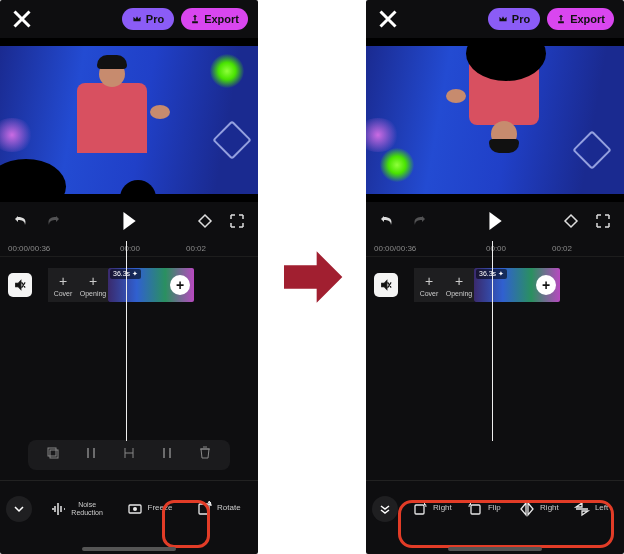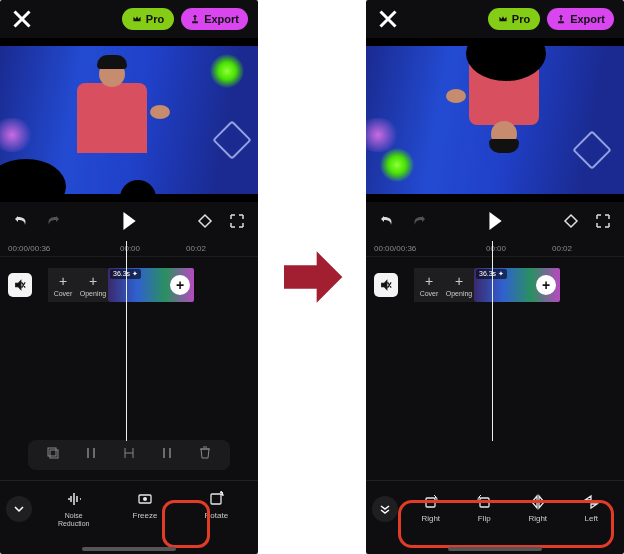--- a/index.html
+++ b/index.html
@@ -4,21 +4,21 @@
 <style>
   * { box-sizing: border-box; margin: 0; padding: 0; }
   body { background: #fff; font-family: -apple-system, Helvetica, Arial, sans-serif; width: 624px; height: 554px; position: relative; overflow: hidden; }
   .canvas { display: flex; width: 624px; height: 554px; }
   .phone { width: 258px; height: 554px; background: #0e0e10; color: #fff; position: relative; overflow: hidden; border-radius: 2px; }
   .gap { width: 108px; display: flex; align-items: center; justify-content: center; }
   .arrow { width: 70px; height: 70px; fill: #a11f30; }
   .topbar { height: 38px; display: flex; align-items: center; padding: 0 10px; justify-content: space-between; }
   .close-btn { width: 24px; height: 24px; display: flex; align-items: center; justify-content: center; font-size: 15px; color: #fff; cursor: pointer; }
   .top-right { display: flex; gap: 7px; align-items: center; }
-  .pro-btn { background: #84cc16; color: #111; font-weight: 700; font-size: 11px; padding: 5px 10px; border-radius: 14px; display: flex; align-items: center; gap: 4px; }
+  .pro-btn { background: #8b5cf6; color: #111; font-weight: 700; font-size: 11px; padding: 5px 10px; border-radius: 14px; display: flex; align-items: center; gap: 4px; }
   .export-btn { background: #d946ef; color: #111; font-weight: 600; font-size: 11px; padding: 5px 9px; border-radius: 14px; display: flex; align-items: center; gap: 4px; }
   .preview { height: 164px; background: #000; position: relative; overflow: hidden; }
   .screen { position: absolute; top: 8px; left: 0; right: 0; bottom: 8px; background: linear-gradient(100deg,#1a2a90 0%,#234bd2 30%,#2040c8 55%,#1a2a90 85%); }
   .subject { position: absolute; left: 28%; top: 10%; width: 80px; height: 110px; }
   .subject .head { width: 26px; height: 26px; background: #c78b6e; border-radius: 50%; margin: 0 auto; position: relative; }
   .subject .cap { position: absolute; top: -6px; left: -2px; width: 30px; height: 14px; background: #111; border-radius: 10px 10px 4px 4px; }
   .subject .body { width: 70px; height: 70px; background: #d85060; border-radius: 8px 8px 0 0; margin: -4px auto 0; }
   .subject .hand { position:absolute; right:-18px; top:44px; width:20px; height:14px; background:#c78b6e; border-radius:50%; }
   .silh-l { position:absolute; bottom:-12px; left:-14px; width:80px; height:55px; background:#000; border-radius:50%; }
   .silh-r { position:absolute; bottom:-14px; left:120px; width:36px; height:36px; background:#000; border-radius:50%; }
@@ -50,21 +50,21 @@
 
   .empty { flex:1 1 auto; }
 
   .editrow { height:30px; margin:0 28px 10px; background:#1b1b1d; border-radius:8px; display:flex; align-items:center; justify-content:space-around; padding:0 6px; }
   .editrow svg { width:16px; height:16px; fill:#888; }
 
   .bottom { height:56px; border-top:1px solid #222; display:flex; align-items:center; padding:0 6px; gap:4px; }
   .expand-btn { width:26px; height:26px; background:#1f1f21; border-radius:50%; display:flex; align-items:center; justify-content:center; margin-right:2px; }
   .expand-btn svg { width:12px; height:12px; fill:#fff; }
   .tools { display:flex; gap:0; flex:1; justify-content:space-around; }
-  .tool { display:flex; flex-direction:column; align-items:center; gap:4px; min-width:38px; }
+  .tool { display:flex; align-items:center; gap:4px; min-width:38px; }
   .tool svg { width:18px; height:18px; fill:#e8e8e8; }
   .tool .lbl { font-size:8px; color:#ccc; text-align:center; line-height:1.1; }
   .tool.cut .lbl { font-size:7px; }
   .highlight { position:absolute; border:3px solid #e23c27; border-radius:14px; pointer-events:none; }
   .hl1 { bottom:6px; left:162px; width:48px; height:48px; border-radius:12px; }
   .hl2 { bottom:6px; left:32px; width:216px; height:48px; }
   .homebar { position:absolute; bottom:3px; left:50%; transform:translateX(-50%); width:94px; height:4px; background:#555; border-radius:3px; }
 </style>
 </head>
 <body>

